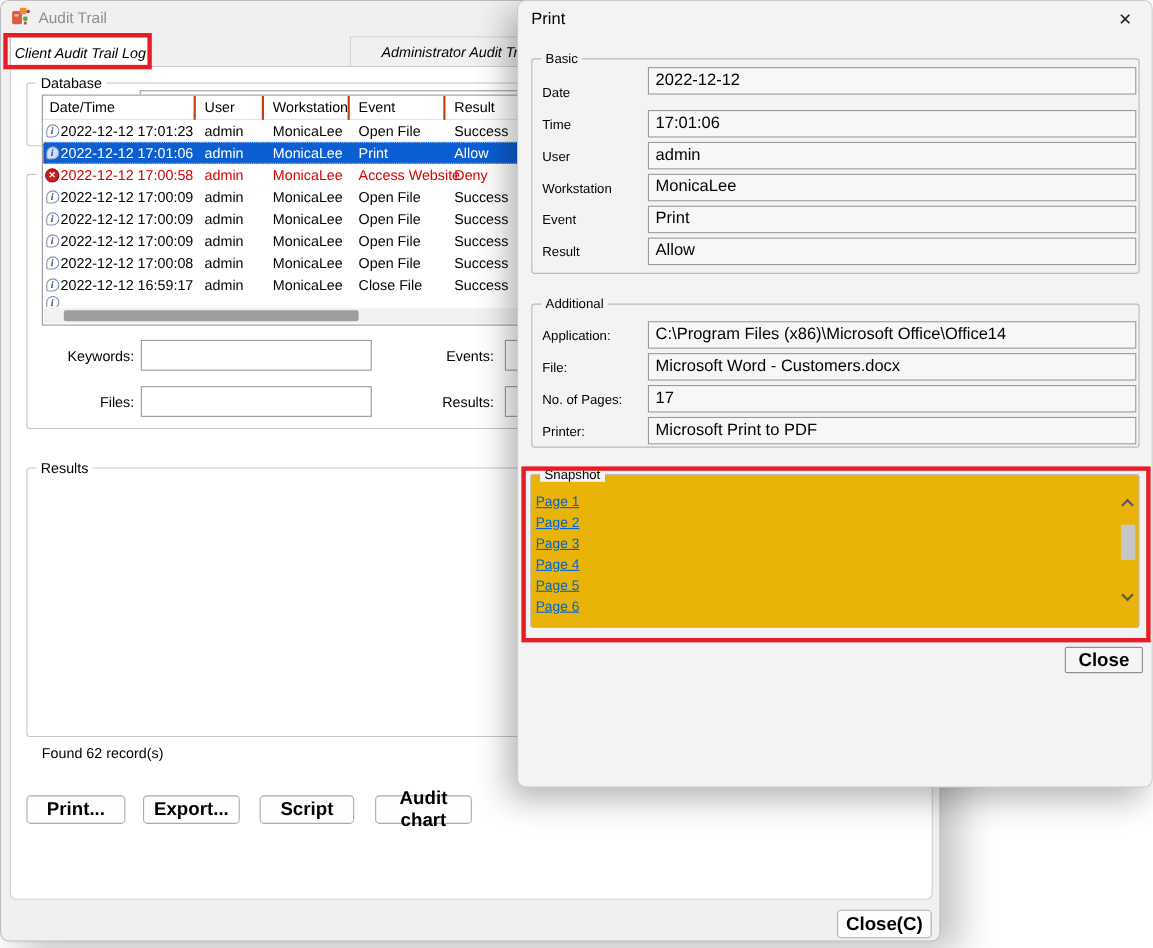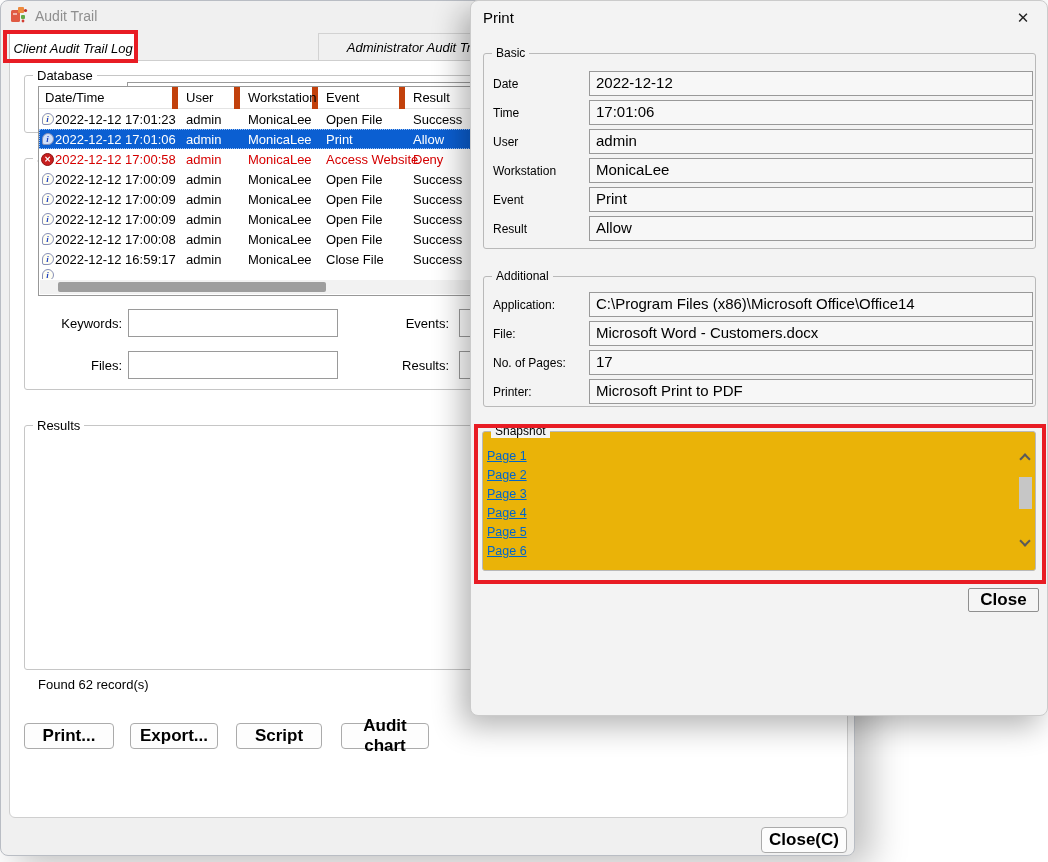--- a/index.html
+++ b/index.html
@@ -66,21 +66,21 @@
       border-top:5px solid #3e4d68; margin-left:6px; }
   .lbl.disabled { color:#b2b2b2; }
 
   
   .gb-results { left:14px; top:364px; width:812px; height:245px; }
   .listview {
     position:absolute; left:28px; top:25px; width:790px; height:210px;
     background:#fff; border:1px solid #989898; overflow:hidden;
   }
   .lv-header { display:flex; height:22px; border-bottom:1px solid #e4e4e4; background:#fff; }
-  .hcell { font-size:13px; padding:3px 0 0 8px; border-right:6px solid #c2410c; height:22px; white-space:nowrap; }
+  .hcell { font-size:13px; padding:3px 0 0 8px; border-right:2px solid #c2410c; height:22px; white-space:nowrap; }
   .hc0 { width:139px; padding-left:6px; }
   .hc1 { width:62px; } .hc2 { width:78px; } .hc3 { width:87px; } .hc4 { width:76px; }
   .hc5 { flex:1; border-right:none; }
   .lv-body { position:absolute; left:0; top:22px; right:0; bottom:16px; overflow:hidden; }
   .lrow { display:flex; height:20px; align-items:center; cursor:pointer; white-space:nowrap; }
   .lrow .cicon { width:15px; margin-left:1px; flex:0 0 15px; display:flex; align-items:center; justify-content:center; }
   .info-icon {
     width:12px; height:12px; border:1px solid #8890b8; border-radius:50% 50% 50% 2px;
     background:#fffef2; color:#1d3fc0; font:italic bold 9px "Liberation Serif", serif;
     display:inline-flex; align-items:center; justify-content:center; line-height:1;
@@ -338,21 +338,21 @@
 </div>
 
 <div class="print-dialog">
   <span class="dlg-title">Print</span>
   <span class="dlg-close-x">✕</span>
 
   <div class="groupbox gb-basic">
     <span class="legend">Basic</span>
   </div>
   <span class="fld-lbl" style="left:22px; top:76px;">Date</span>
-  <div class="fld" style="top:70px;">2022-12-12</div>
+  <div class="fld" style="top:60px;">2022-12-12</div>
   <span class="fld-lbl" style="left:22px; top:105px;">Time</span>
   <div class="fld" style="top:99px;">17:01:06</div>
   <span class="fld-lbl" style="left:22px; top:134px;">User</span>
   <div class="fld" style="top:128px;">admin</div>
   <span class="fld-lbl" style="left:22px; top:163px;">Workstation</span>
   <div class="fld" style="top:157px;">MonicaLee</div>
   <span class="fld-lbl" style="left:22px; top:192px;">Event</span>
   <div class="fld" style="top:186px;">Print</div>
   <span class="fld-lbl" style="left:22px; top:221px;">Result</span>
   <div class="fld" style="top:215px;">Allow</div>

